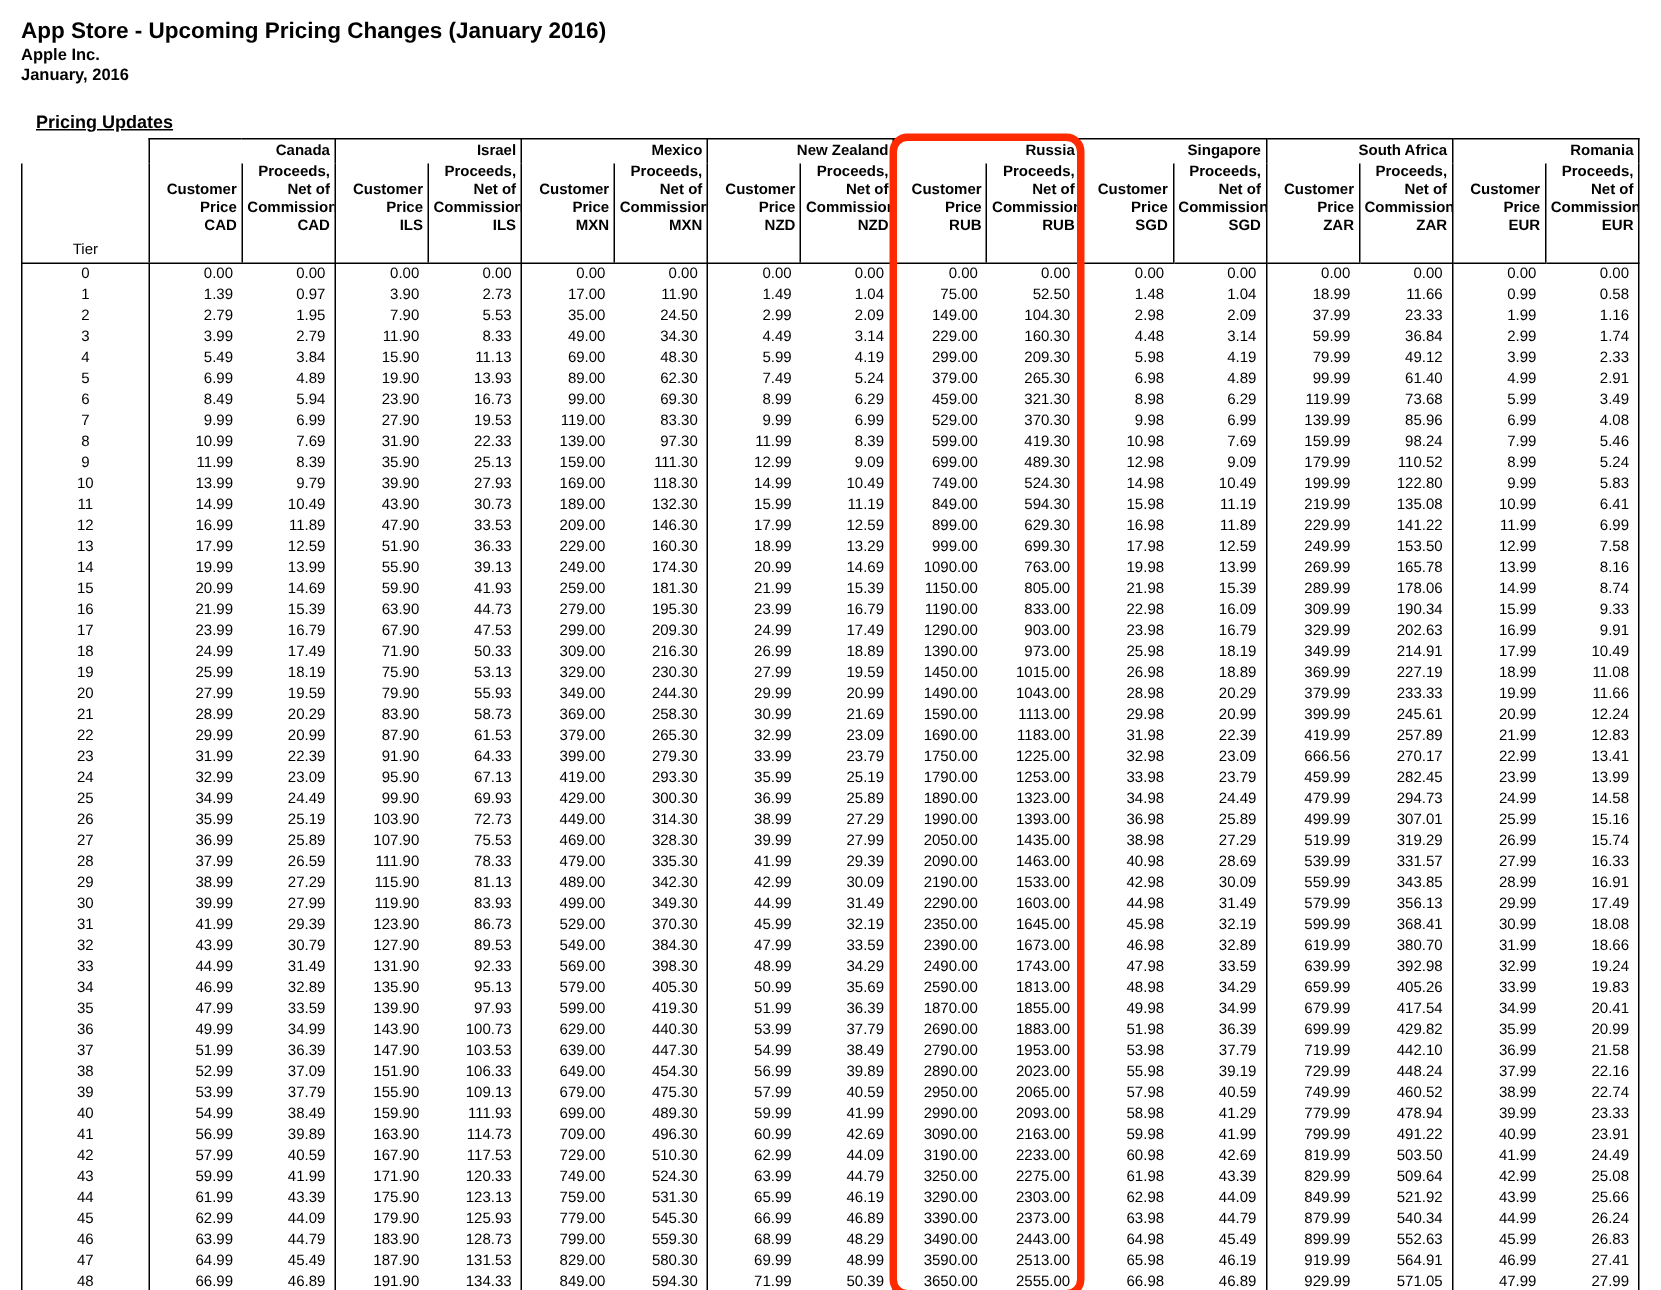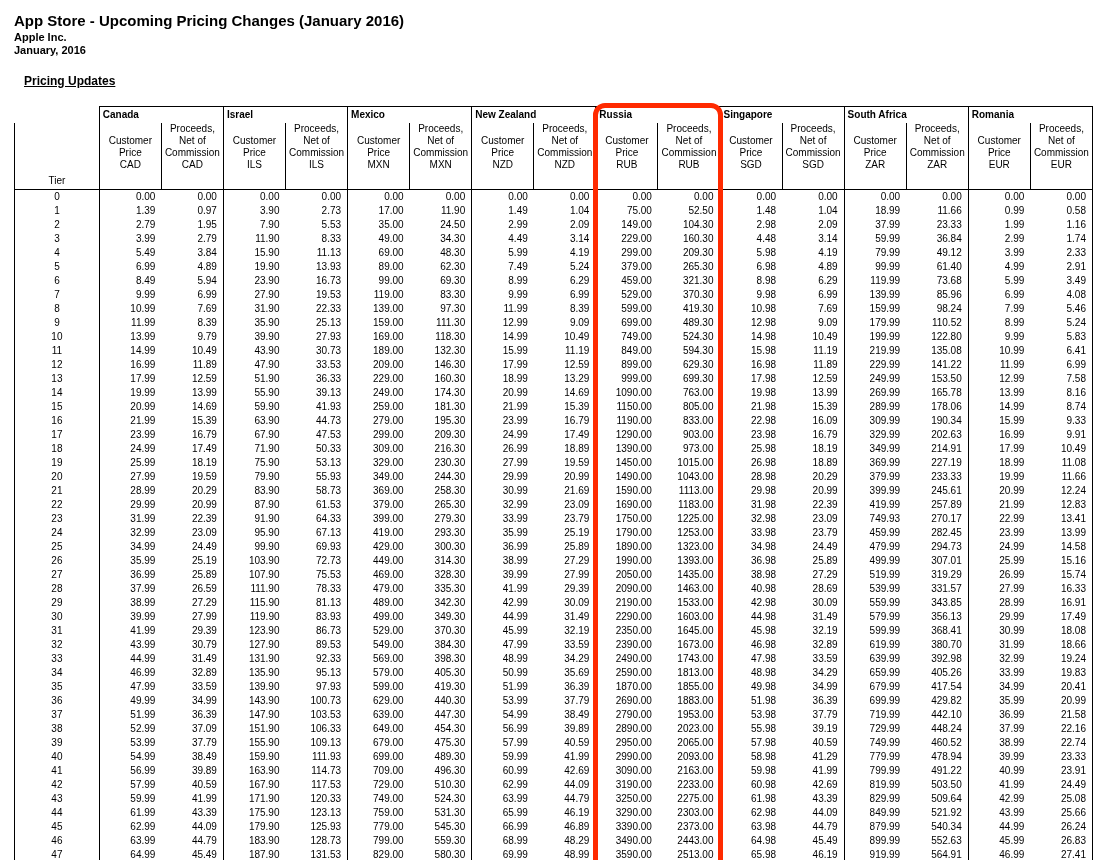--- a/index.html
+++ b/index.html
@@ -20,21 +20,21 @@
   .sub {
     font-size: 11px;
     margin-bottom: 1px;
     font-weight: bold;
   }
   .section {
     font-weight: bold;
     font-size: 12px;
     text-decoration: underline;
     margin-top: 18px;
-    margin-bottom: 18px;
+    margin-bottom: 4px;
     margin-left: 10px;
   }
   .table-wrap {
     position: relative;
     margin-top: 0;
   }
   table {
     border-collapse: collapse;
     width: 100%;
     table-layout: fixed;
@@ -45,32 +45,33 @@
     line-height: 14px;
     white-space: nowrap;
     overflow: hidden;
   }
   .tier-col { width: 82px; }
   .num-col { width: 60px; }
   .reg-head {
     border-top: 1px solid #000;
     border-left: 1px solid #000;
     border-right: 1px solid #000;
-    text-align: left;
+    text-align: right;
     font-weight: bold;
     padding-top: 1px;
     padding-bottom: 1px;
   }
   .tier-head-top {
     border: none;
   }
   .sub-head {
     border-left: 1px solid #000;
     border-bottom: 1px solid #000;
-    font-weight: normal;
+    text-align: right;
+    font-weight: bold;
     vertical-align: bottom;
     padding-bottom: 18px;
     line-height: 12px;
   }
   .sub-head.right-edge {
     border-right: 1px solid #000;
   }
   .tier-sub-head {
     border-left: 1px solid #000;
     border-bottom: 1px solid #000;
@@ -607,21 +608,21 @@
           <td class="num col-start">91.90</td>
           <td class="num">64.33</td>
           <td class="num col-start">399.00</td>
           <td class="num">279.30</td>
           <td class="num col-start">33.99</td>
           <td class="num">23.79</td>
           <td class="num col-start">1750.00</td>
           <td class="num">1225.00</td>
           <td class="num col-start">32.98</td>
           <td class="num">23.09</td>
-          <td class="num col-start">749.93</td>
+          <td class="num col-start">666.56</td>
           <td class="num">270.17</td>
           <td class="num col-start">22.99</td>
           <td class="num row-last">13.41</td>
         </tr>
         <tr>
           <td class="tier">24</td>
           <td class="num col-start">32.99</td>
           <td class="num">23.09</td>
           <td class="num col-start">95.90</td>
           <td class="num">67.13</td>

